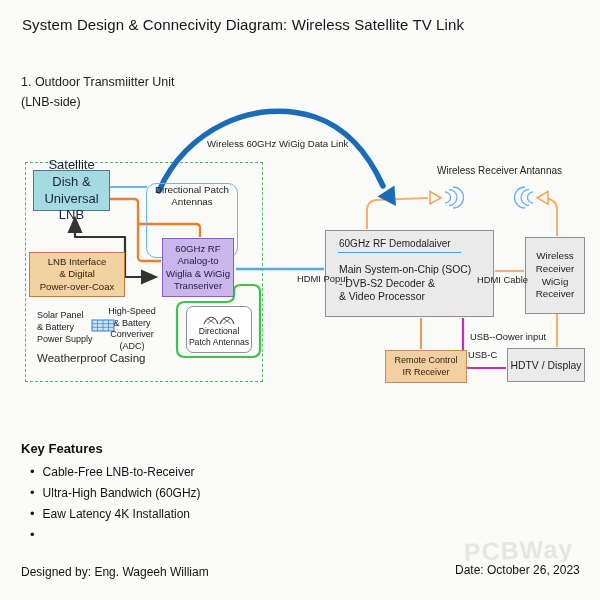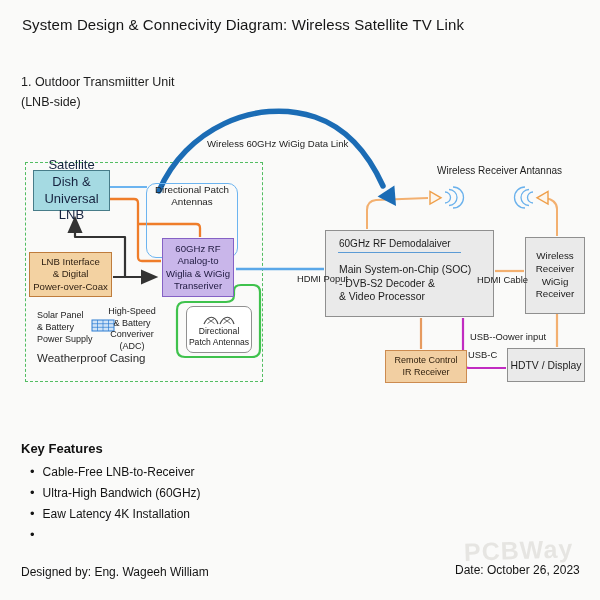--- a/index.html
+++ b/index.html
@@ -14,21 +14,21 @@
   .casing{left:25px;top:162px;width:236px;height:218px;border:1.6px dashed #52bd62;z-index:1;}
   .lines{left:0;top:0;z-index:2;}
   .box{z-index:3;display:flex;align-items:center;justify-content:center;text-align:center;box-sizing:border-box;}
   .lbl{z-index:4;}
   .satellite{left:33px;top:170px;width:77px;height:41px;background:#a5dae2;border:1.5px solid #477c89;
              font-size:13px;line-height:1.3;font-weight:500;color:#16233f;}
   .patchframe{left:146px;top:183px;width:92px;height:75px;border:1.5px solid #6cb4f0;border-radius:10px;
               align-items:flex-start;font-size:9.8px;line-height:1.25;color:#222;}
   .transceiver{left:162px;top:238px;width:72px;height:59px;background:#c9b6ea;border:1.5px solid #8561c5;
                font-size:9.6px;line-height:1.28;font-weight:500;color:#201a40;}
-  .lnb{left:29px;top:252px;width:83px;height:45px;background:#f3d2a2;border:1.5px solid #bf7c3c;
+  .lnb{left:29px;top:252px;width:96px;height:45px;background:#f3d2a2;border:1.5px solid #bf7c3c;
        font-size:9.6px;line-height:1.3;font-weight:500;color:#2b1d10;}
   .patchbox{left:186px;top:306px;width:66px;height:47px;background:#fff;border:1.5px solid #909090;
             border-radius:7px;flex-direction:column;font-size:8.6px;line-height:1.25;color:#222;padding-top:2px;}
   .soc{left:325px;top:230px;width:169px;height:87px;background:#eaeaea;border:1.5px solid #8f8f8f;
        display:block;text-align:left;}
   .soc-header{margin:7px 14px 0 13px;font-size:10px;color:#1c1c1c;}
   .soc-rule{margin:3px 32px 0 12px;border-top:1.5px solid #5b9bd5;}
   .soc-body{margin:10px 6px 0 13px;font-size:10.4px;line-height:1.3;color:#1c1c1c;}
   .wigig{left:525px;top:237px;width:60px;height:77px;background:#eaeaea;border:1.5px solid #8f8f8f;
          font-size:9.8px;line-height:1.32;color:#1c1c1c;}

